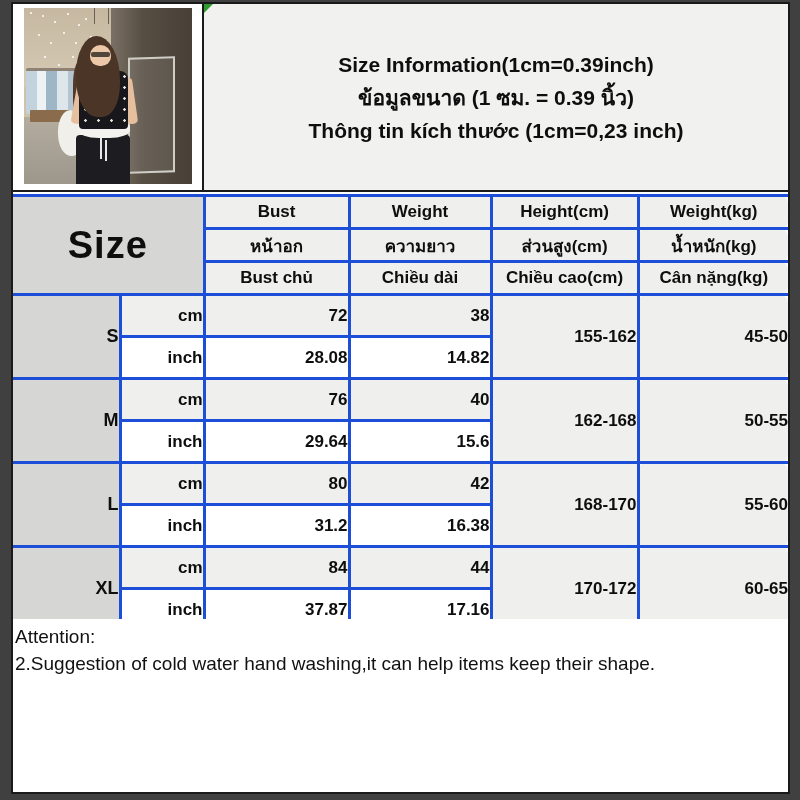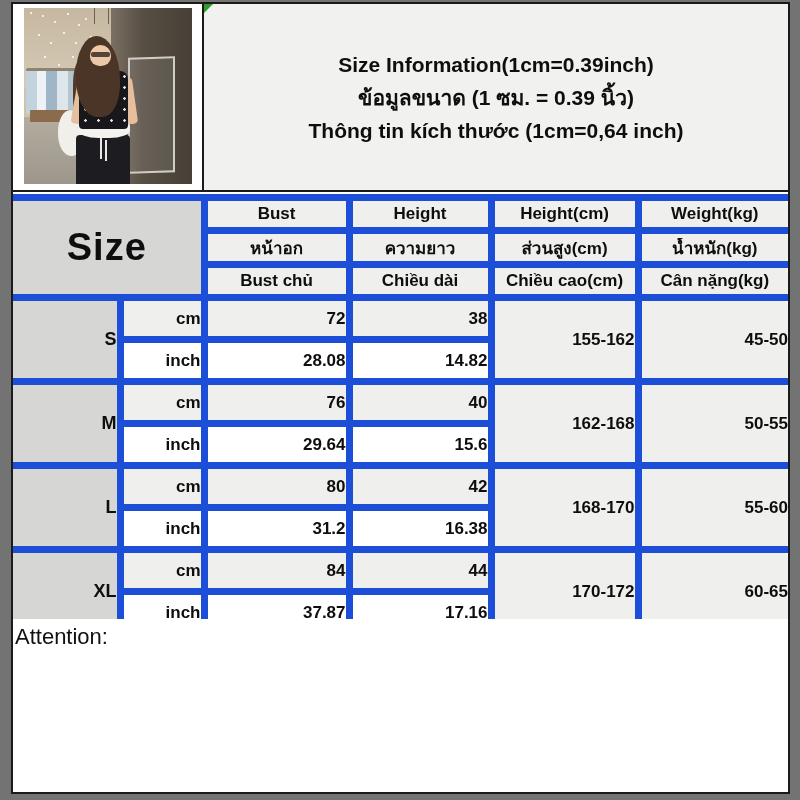--- a/index.html
+++ b/index.html
@@ -1,18 +1,18 @@
 <!DOCTYPE html>
 <html><head>
 <meta charset="utf-8">
 <style>
   * { margin:0; padding:0; box-sizing:border-box; }
   html,body { width:800px; height:800px; background:#ffffff; overflow:hidden;
               font-family:"Liberation Sans","DejaVu Sans",sans-serif; color:#0e0e0e; }
-  .canvas { position:relative; width:800px; height:800px; background:#737373;padding-left:20px; }
+  .canvas { position:relative; width:800px; height:800px; background:#404040;padding-left:20px; }
 
   .frame { position:absolute; left:11px; top:2px; width:779px; height:792px;
            border:2px solid #1a1a1a; background:#ffffff; }
 
   
   .photo-cell { position:absolute; left:0; top:0; width:191px; height:188px;
                 background:#ffffff; border-right:2px solid #1a1a1a; border-bottom:2px solid #1a1a1a; }
   .photo { position:absolute; left:11px; top:4px; width:168px; height:176px;
            overflow:hidden; background:#cfc2ab; }
   .photo > div { position:absolute; }
@@ -55,35 +55,35 @@
   .title-cell { position:absolute; left:191px; top:0; right:0; height:188px; background:#f1f1f0;
                 border-bottom:2px solid #1a1a1a; display:flex; flex-direction:column;
                 justify-content:center; align-items:center; gap:0; }
   .title-cell div { font-weight:700; font-size:21px; line-height:33px; white-space:nowrap; }
   .corner-flag { position:absolute; left:0; top:0; width:0; height:0;
                  border-top:9px solid #2e9b2e; border-right:9px solid transparent; }
 
   
   table.grid { position:absolute; left:0; top:190px; width:775px; border-collapse:collapse;
                table-layout:fixed; }
-  .grid td { border:7px solid #1d4ed8; text-align:center; vertical-align:middle;
+  .grid td { border:3px solid #1d4ed8; text-align:center; vertical-align:middle;
              font-weight:700; font-size:17px; padding:0; overflow:hidden; }
   .grid td:first-child { border-left:none; }
   .grid td:last-child  { border-right:none;border-radius:8px; }
   .grid tr.hr  td { height:33px; }
   .grid tr.dr  td { height:42px;text-align:right; }
   .grid td.lt  { background:#efefee; }
   .grid td.dk  { background:#d6d6d5; }
   .grid td.c-size { font-size:38px; letter-spacing:1px; }
   .grid td.c-letter { font-size:18px; }
 
   
   .attention { position:absolute; left:0; top:615px; right:0; bottom:0; background:#ffffff;
                padding:4px 2px 0 2px; }
-  .attention div { font-size:22px; line-height:27px; font-weight:400; color:#111; }
+  .attention div { font-size:19px; line-height:27px; font-weight:400; color:#111; }
 </style>
 </head>
 <body>
 
 <div class="canvas">
   <div class="frame">
 
     <div class="photo-cell">
       <div class="photo">
         <div class="ph-ceiling"></div>
@@ -106,37 +106,37 @@
         <div class="ph-hair"></div>
         <div class="ph-face"></div>
         <div class="ph-glasses"></div>
       </div>
     </div>
 
     <div class="title-cell">
       <div class="corner-flag"></div>
       <div lang="en">Size Information(1cm=0.39inch)</div>
       <div lang="th">ข้อมูลขนาด (1 ซม. = 0.39 นิ้ว)</div>
-      <div lang="vi">Thông tin kích thước (1cm=0,64 inch)</div>
+      <div lang="vi">Thông tin kích thước (1cm=0,23 inch)</div>
     </div>
 
     <table class="grid">
       <colgroup>
         <col style="width:107px">
           <col style="width:84px">
           <col style="width:145px">
         <col style="width:142px">
           <col style="width:147px">
           <col style="width:150px">
       </colgroup>
       <tbody>
         <tr class="hr">
           <td colspan="2" rowspan="3" class="dk c-size">Size</td>
           <td class="lt">Bust</td>
-          <td class="lt">Height</td>
+          <td class="lt">Weight</td>
           <td class="lt">Height(cm)</td>
           <td class="lt">Weight(kg)</td>
         </tr>
         <tr class="hr">
           <td class="lt" lang="th">หน้าอก</td>
           <td class="lt" lang="th">ความยาว</td>
           <td class="lt" lang="th">ส่วนสูง(cm)</td>
           <td class="lt" lang="th">น้ำหนัก(kg)</td>
         </tr>
         <tr class="hr">
@@ -199,16 +199,17 @@
         <tr class="dr">
           <td>inch</td>
           <td>37.87</td>
           <td>17.16</td>
         </tr>
       </tbody>
     </table>
 
     <div class="attention">
       <div>Attention:</div>
+      <div>2.Suggestion of cold water hand washing,it can help items keep their shape.</div>
     </div>
 
   </div>
 </div>
 
 </body></html>

